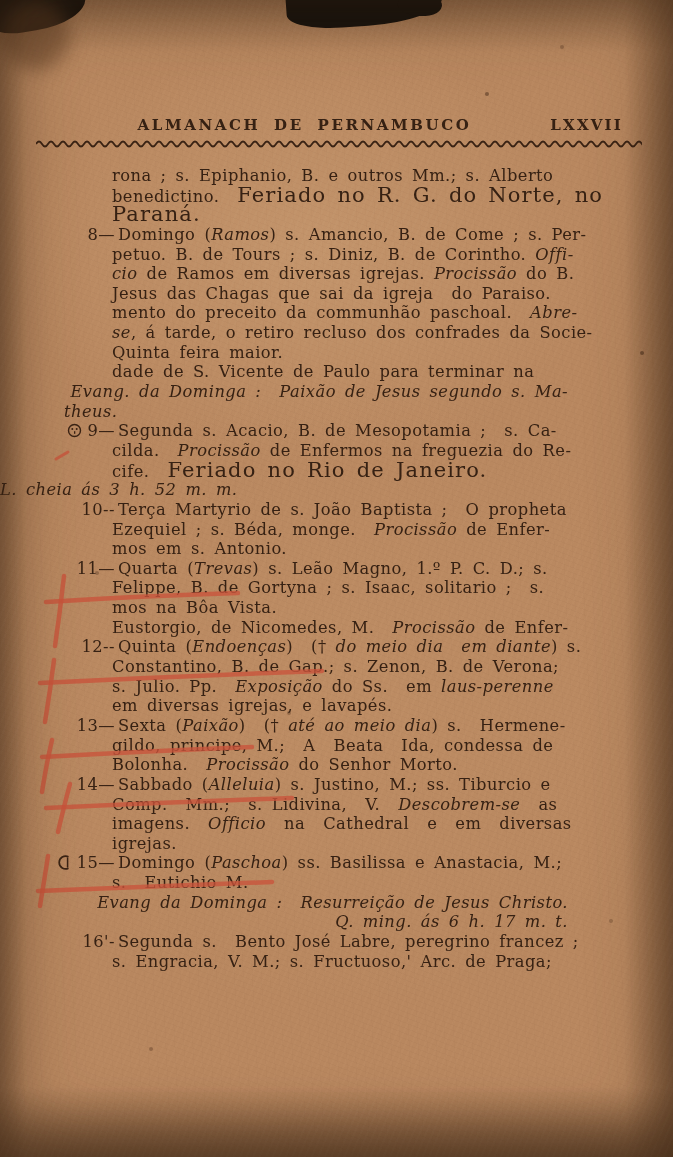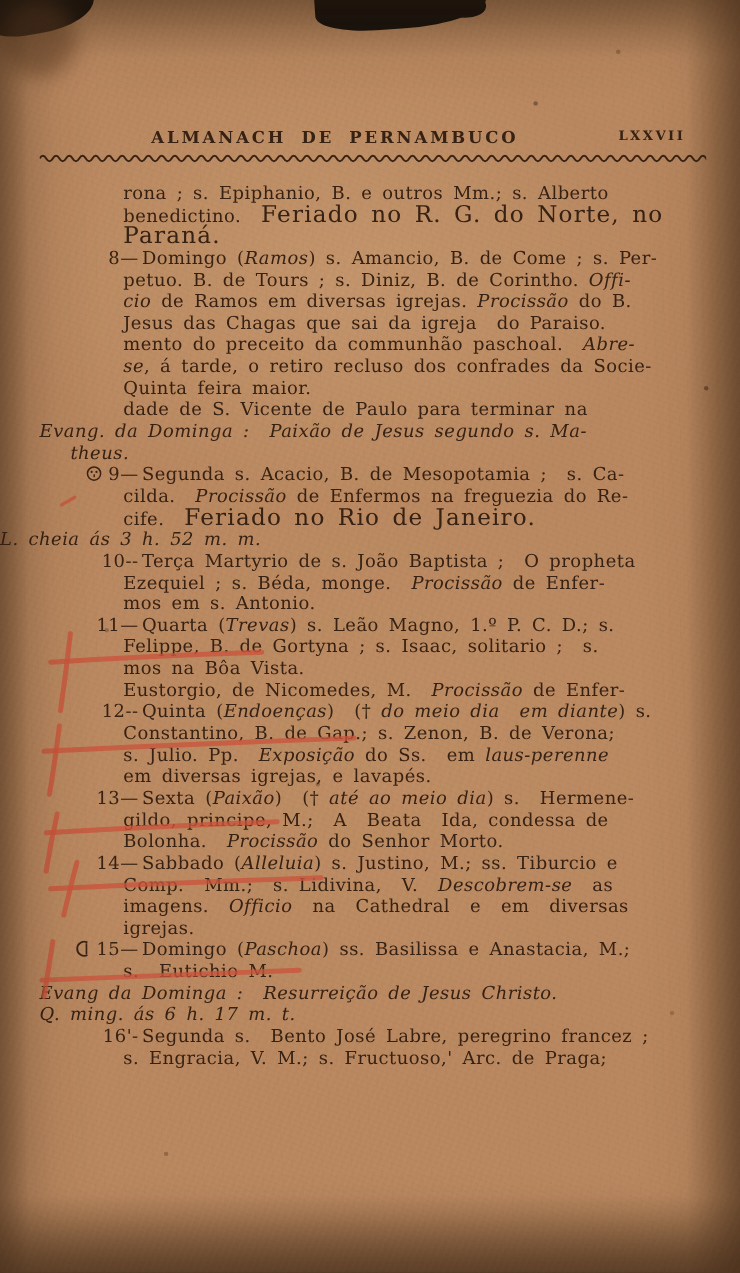--- a/index.html
+++ b/index.html
@@ -32,31 +32,31 @@
     border-radius:50%;filter:blur(9px);}
   #specks{position:absolute;left:0;top:0;width:2px;height:2px;border-radius:50%;background:transparent;
     box-shadow:486px 93px 0 1px rgba(58,34,17,.45), 561px 46px 0 1px rgba(58,34,17,.3),
       641px 352px 0 1px rgba(58,34,17,.5), 288px 712px 0 1px rgba(58,34,17,.3),
       150px 1048px 0 1px rgba(58,34,17,.3), 610px 920px 0 1px rgba(58,34,17,.25),
       96px 572px 0 1px rgba(58,34,17,.3);}
   
   #header{position:absolute;left:60px;right:48px;top:116px;height:20px;color:var(--ink,#3a2314);}
   #header .title{position:absolute;left:0;right:76px;text-align:center;
     font-size:15px;font-weight:600;letter-spacing:2.6px;word-spacing:6px;}
-  #header .folio{position:absolute;right:2px;top:0;font-size:12px;font-weight:600;letter-spacing:2.2px;}
+  #header .folio{position:absolute;right:2px;top:0;font-size:15px;font-weight:600;letter-spacing:2.2px;}
   #divider{position:absolute;left:36px;top:138px;}
   
   #text-block{position:absolute;left:0;top:166px;width:568px;color:var(--ink,#3a2314);
     font-size:16.3px;line-height:19.65px;letter-spacing:.45px;word-spacing:3.4px;}
   .line{white-space:pre;height:19.65px;}
   .cont{padding-left:112px;}
   .cont-deep{padding-left:64px;}
-  .margin{padding-left:36px;}
+  .margin{padding-left:36px;text-align:right;}
   .margin-sm{}
-  .entry{padding-left:15px;}
+  .entry{padding-left:4px;}
   .marker{display:inline-block;width:114px;text-align:right;padding-right:3px;box-sizing:border-box;}
   .it{font-style:italic;}
   .bd{font-weight:400;font-size:21px;letter-spacing:1.1px;}
   .moon-svg{vertical-align:-2px;margin-right:5px;}
   
   #pencil{position:absolute;left:0;top:0;pointer-events:none;}
   #pencil path{stroke:var(--pencil,#c9533b);stroke-width:4.5;fill:none;
     stroke-linecap:round;opacity:.78;}
 </style>
 </head>

